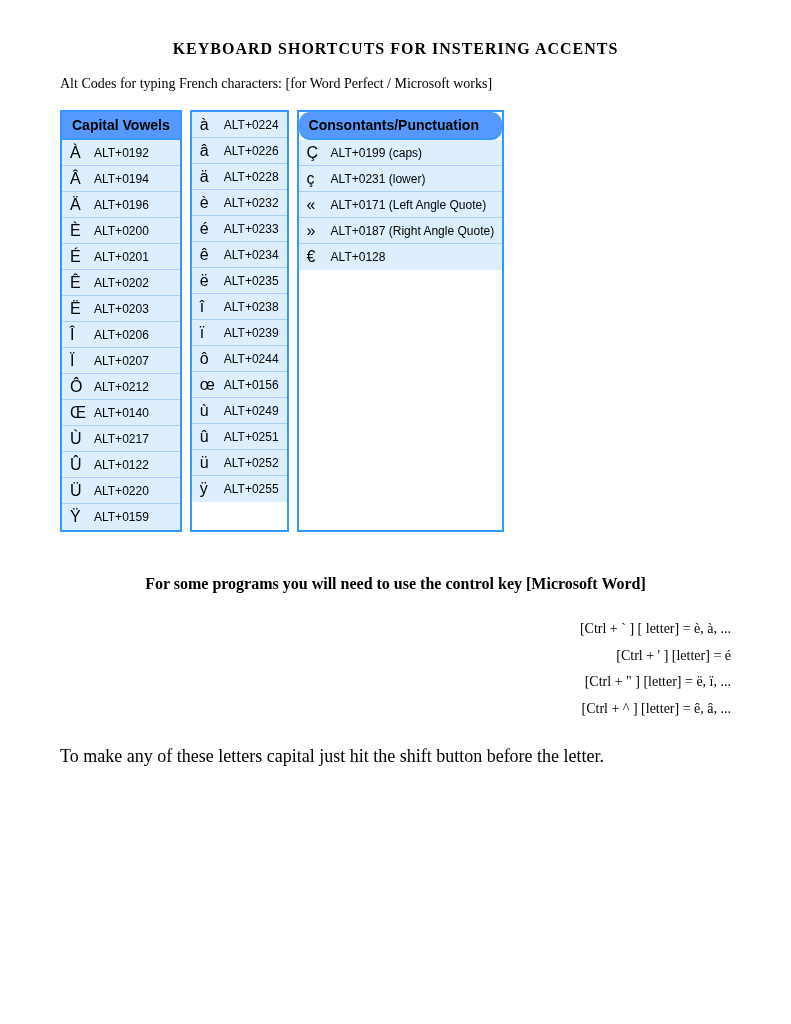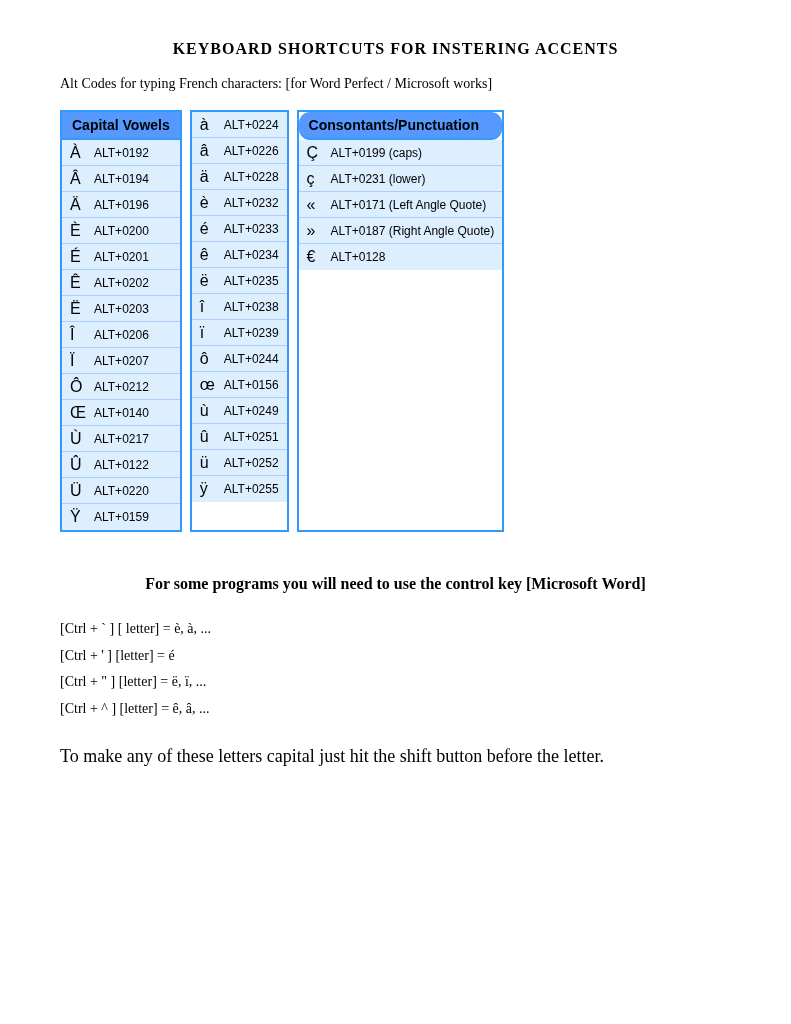--- a/index.html
+++ b/index.html
@@ -90,21 +90,21 @@
     .note-section {
       text-align: center;
       font-size: 16px;
       font-weight: bold;
       margin-bottom: 20px;
       font-family: 'Comic Sans MS', cursive;
       line-height: 1.5;
     }
 
     .shortcuts-section {
-      text-align: left;
+      text-align: right;
       font-size: 14px;
       margin-bottom: 24px;
       font-family: 'Comic Sans MS', cursive;
       line-height: 1.9;
     }
 
     .footer-note {
       text-align: left;
       font-size: 18px;
       font-family: 'Comic Sans MS', cursive;

